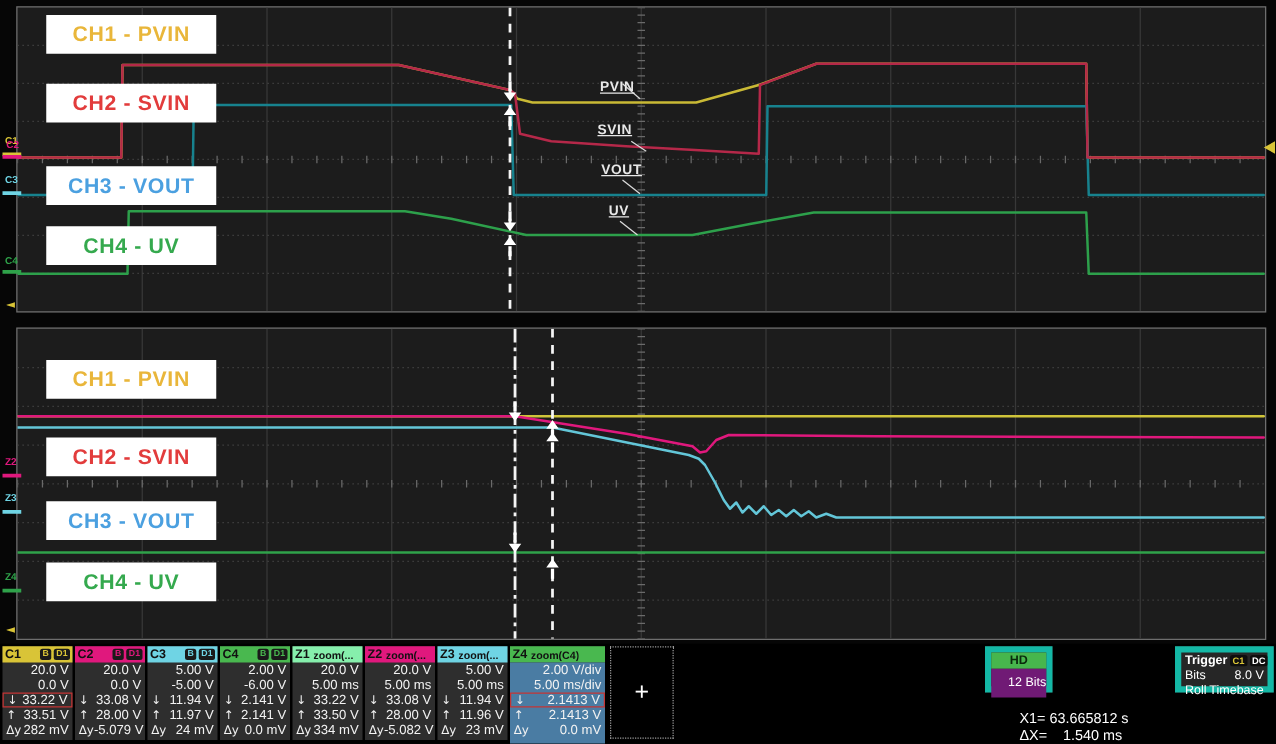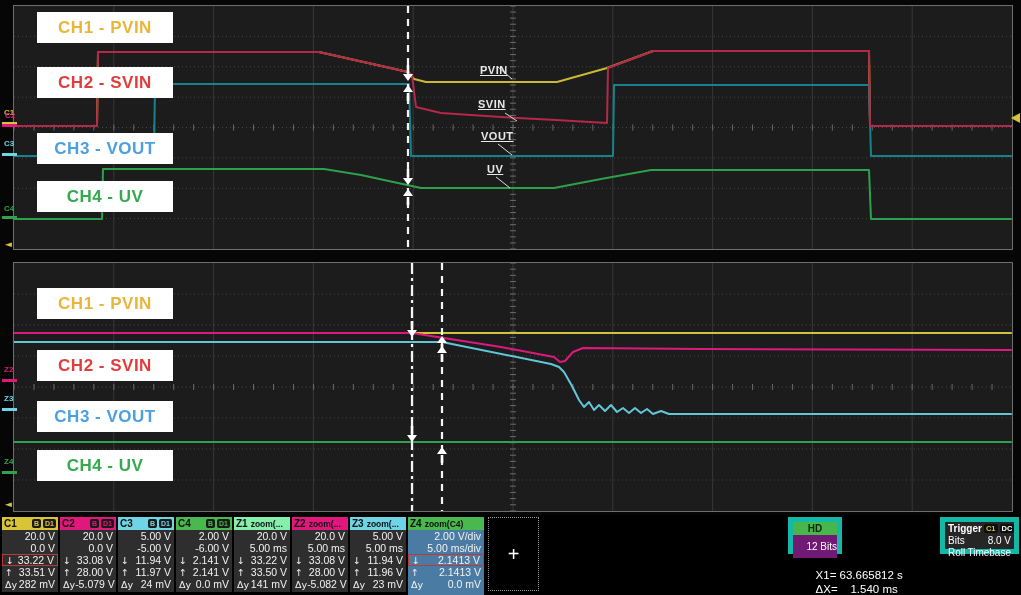--- a/index.html
+++ b/index.html
@@ -481,21 +481,21 @@
             <div class="chrow">
               <span class="ra">↓</span>
               <span class="rv">33.22 V</span>
             </div>
             <div class="chrow">
               <span class="ra">↑</span>
               <span class="rv">33.50 V</span>
             </div>
             <div class="chrow">
               <span class="ra">Δy</span>
-              <span class="rv">141 mV</span>
+              <span class="rv">334 mV</span>
             </div>
           </div>
         </div>
         <div class="chbox" style="left: 292px; width: 56px;">
           <div class="hdr" style="background: rgb(224, 24, 125);">
             <span class="chid">Z2</span>
             <span class="zl">zoom(...</span>
             <span class="spacer"></span>
           </div>
           <div class="chbody">

